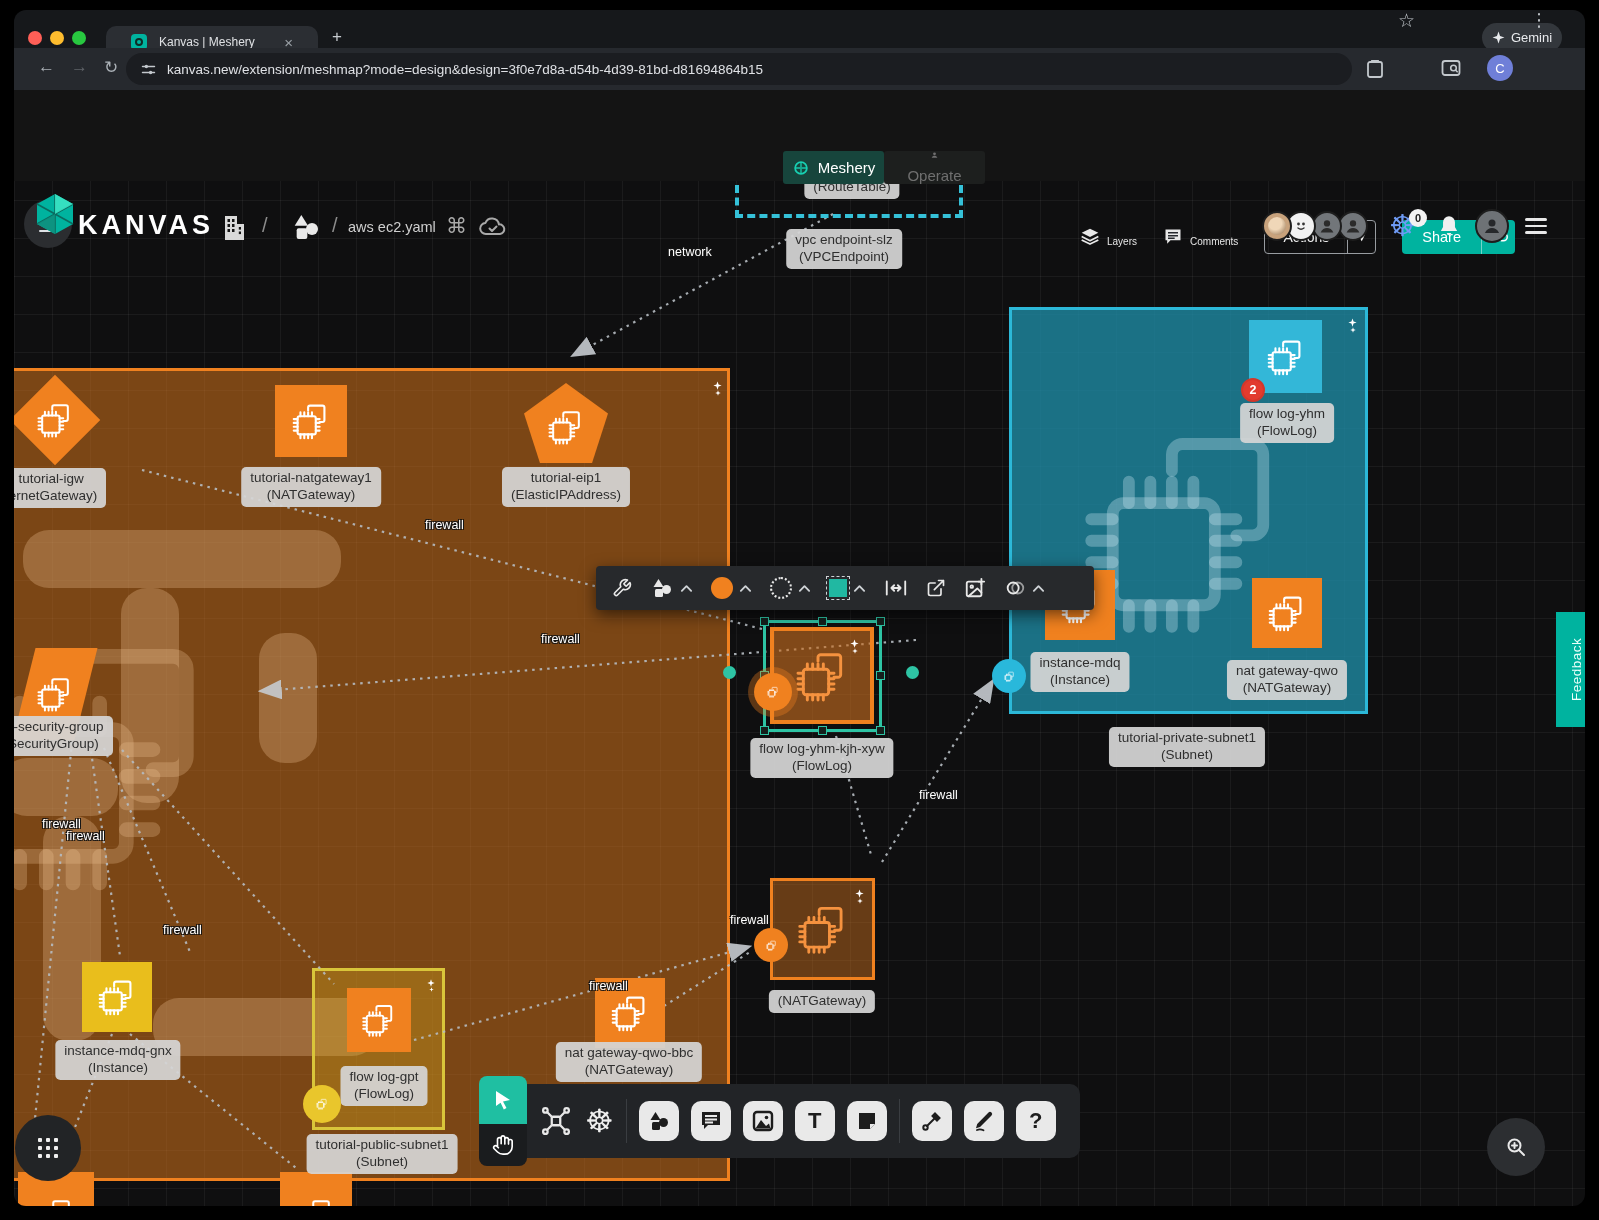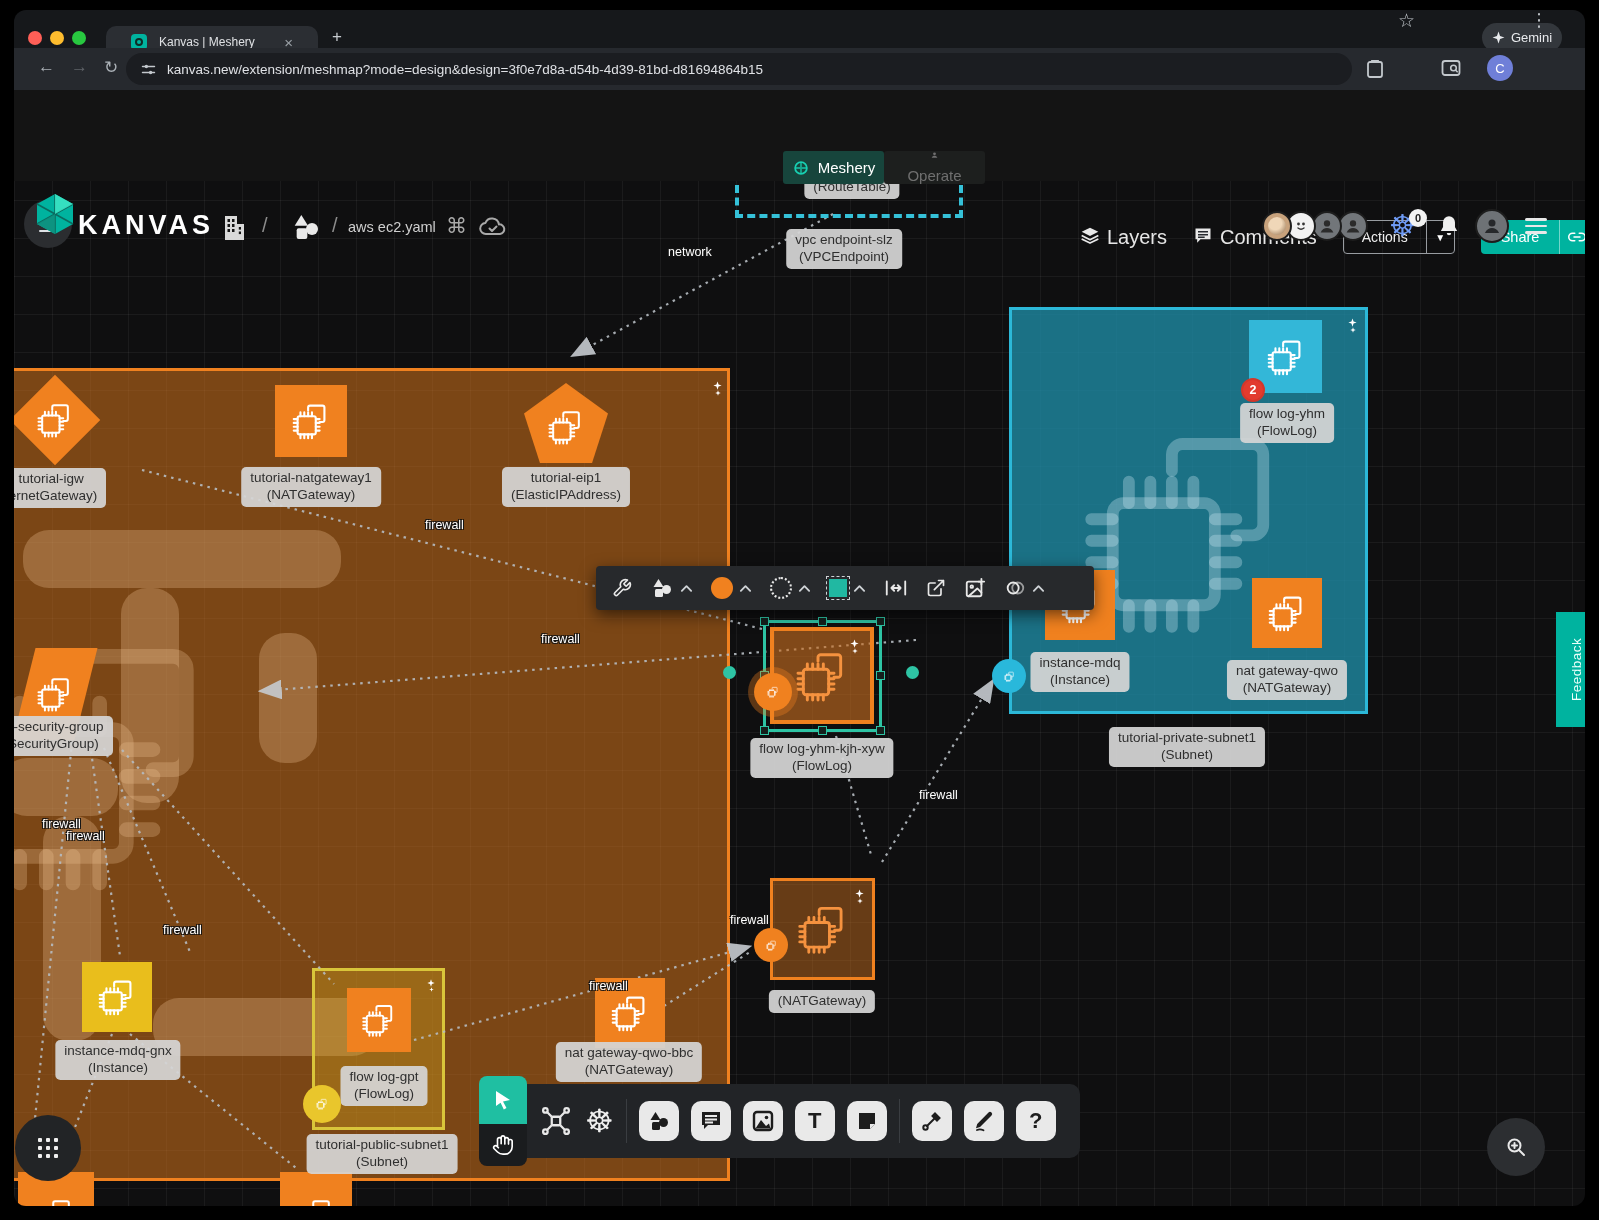--- a/index.html
+++ b/index.html
@@ -94,21 +94,21 @@
   #acl-node { left:770px; top:878px; width:105px; height:102px; border:3px solid #F0811F;
     background:rgba(200,110,30,.48); display:flex; align-items:center; justify-content:center; z-index:4; }
 
   
   #route-node { left:735px; top:160px; width:228px; height:58px; border:4px dashed #35c1d8; z-index:3; }
 
   
   #canvas-menu-btn { left:24px; top:200px; width:48px; height:48px; border-radius:50%;
     background:#2b2d30; display:flex; flex-direction:column; align-items:center; justify-content:center; z-index:12; }
   #canvas-menu-btn span { display:block; width:18px; height:2px; background:#dfe2e5; margin:2.5px 0; border-radius:2px; }
-  .ct-item { display:flex; align-items:flex-start; gap:7px; color:#e6e6e6; font-size:20px; }
+  .ct-item { display:flex; align-items:flex-end; gap:7px; color:#e6e6e6; font-size:10px; }
   #canvas-toolbar { left:1080px; top:219px; height:36px; display:flex; align-items:center; gap:26px; z-index:12; }
   #actions-btn { display:flex; align-items:center; height:34px; border:1px solid #989ca1;
     border-radius:4px; color:#eee; font-size:14px; }
   #actions-btn .main { padding:0 18px; }
   #actions-btn .caret { width:28px; height:34px; border-left:1px solid #989ca1; display:flex;
     align-items:center; justify-content:center; font-size:10px; color:#fff; }
   #share-btn { display:flex; align-items:center; height:34px; background:#00B39F; border-radius:4px;
     color:#fff; font-size:14.5px; }
   #share-btn .main { padding:0 20px; }
   #share-btn .linkpart { width:34px; height:34px; border-left:1px solid rgba(255,255,255,.45);

